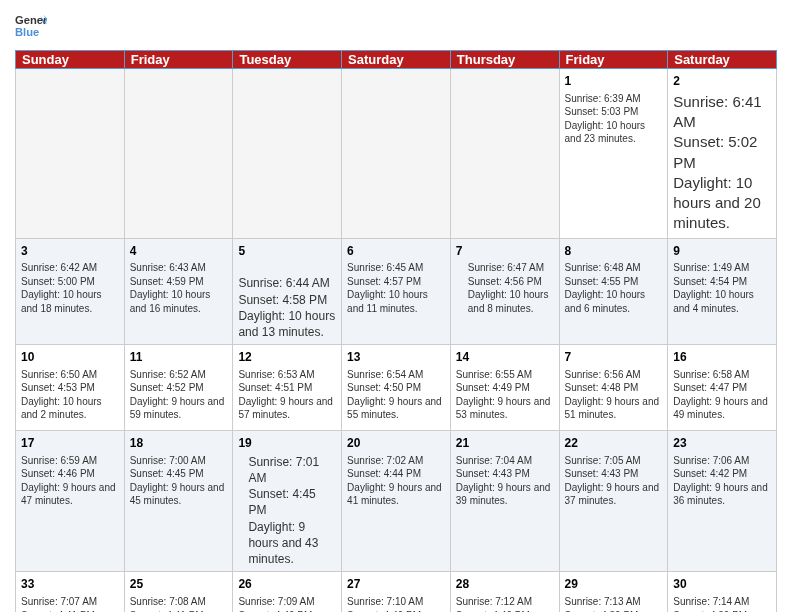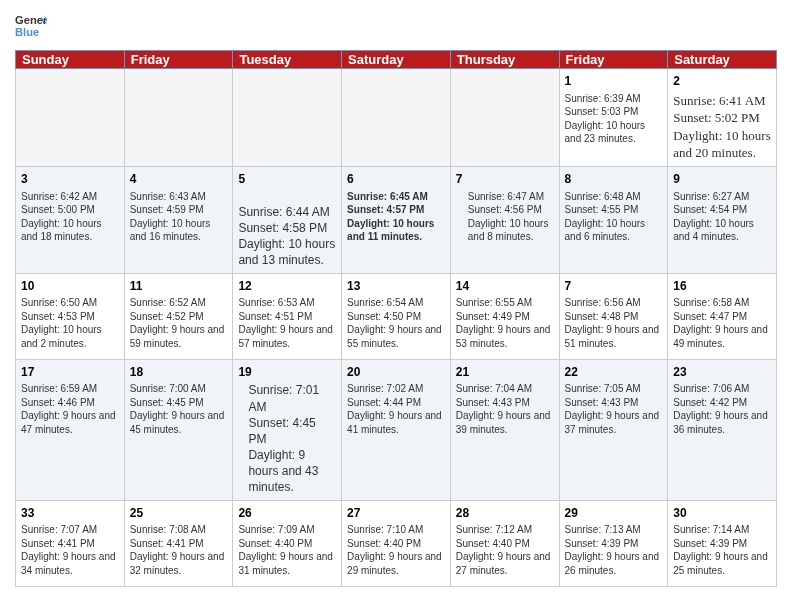--- a/index.html
+++ b/index.html
@@ -124,21 +124,21 @@
           <td class="empty"></td>
           <td class="empty"></td>
           <td>
             <span class="day-number">1</span>
             <div class="day-info" style="white-space: pre-line; font-size: 10px; line-height: 1.35;">Sunrise: 6:39 AM
 Sunset: 5:03 PM
 Daylight: 10 hours and 23 minutes.</div>
           </td>
           <td>
             <span class="day-number">2</span>
-            <div class="day-info" style="white-space: pre-line; font-size: 13px; line-height: 1.35; font-family: Liberation Serif, serif;">Sunrise: 6:41 AM
+            <div class="day-info" style="white-space: pre-line; font-size: 15px; line-height: 1.35;">Sunrise: 6:41 AM
 Sunset: 5:02 PM
 Daylight: 10 hours and 20 minutes.</div>
           </td>
         </tr>
         <tr>
           <td class="alt-row">
             <span class="day-number">3</span>
             <div class="day-info" style="white-space: pre-line; font-size: 10px; line-height: 1.35;">Sunrise: 6:42 AM
 Sunset: 5:00 PM
 Daylight: 10 hours and 18 minutes.</div>
@@ -150,39 +150,39 @@
 Daylight: 10 hours and 16 minutes.</div>
           </td>
           <td class="alt-row">
             <span class="day-number">5</span>
             <div class="day-info" style="white-space: pre-line; font-size: 12px; line-height: 1.35; margin-top: 16px;">Sunrise: 6:44 AM
 Sunset: 4:58 PM
 Daylight: 10 hours and 13 minutes.</div>
           </td>
           <td class="alt-row">
             <span class="day-number">6</span>
-            <div class="day-info" style="white-space: pre-line; font-size: 10px; line-height: 1.35; font-weight: bold;">Sunrise: 6:45 AM
+            <div class="day-info" style="white-space: pre-line; font-size: 10px; line-height: 1.35;">Sunrise: 6:45 AM
 Sunset: 4:57 PM
 Daylight: 10 hours and 11 minutes.</div>
           </td>
           <td class="alt-row">
             <span class="day-number">7</span>
             <div class="day-info" style="white-space: pre-line; font-size: 10px; line-height: 1.35; margin-left: 12px;">Sunrise: 6:47 AM
 Sunset: 4:56 PM
 Daylight: 10 hours and 8 minutes.</div>
           </td>
           <td class="alt-row">
             <span class="day-number">8</span>
             <div class="day-info" style="white-space: pre-line; font-size: 10px; line-height: 1.35;">Sunrise: 6:48 AM
 Sunset: 4:55 PM
 Daylight: 10 hours and 6 minutes.</div>
           </td>
           <td class="alt-row">
             <span class="day-number">9</span>
-            <div class="day-info" style="white-space: pre-line; font-size: 10px; line-height: 1.35;">Sunrise: 6:27 AM
+            <div class="day-info" style="white-space: pre-line; font-size: 10px; line-height: 1.35;">Sunrise: 1:49 AM
 Sunset: 4:54 PM
 Daylight: 10 hours and 4 minutes.</div>
           </td>
         </tr>
         <tr>
           <td>
             <span class="day-number">10</span>
             <div class="day-info" style="white-space: pre-line; font-size: 10px; line-height: 1.35;">Sunrise: 6:50 AM
 Sunset: 4:53 PM
 Daylight: 10 hours and 2 minutes.</div>

